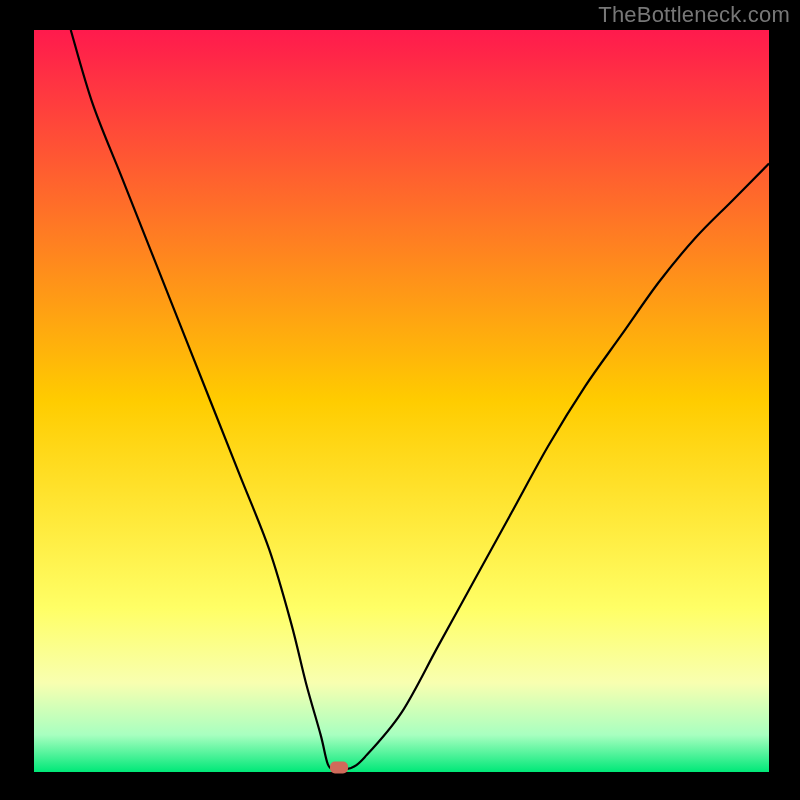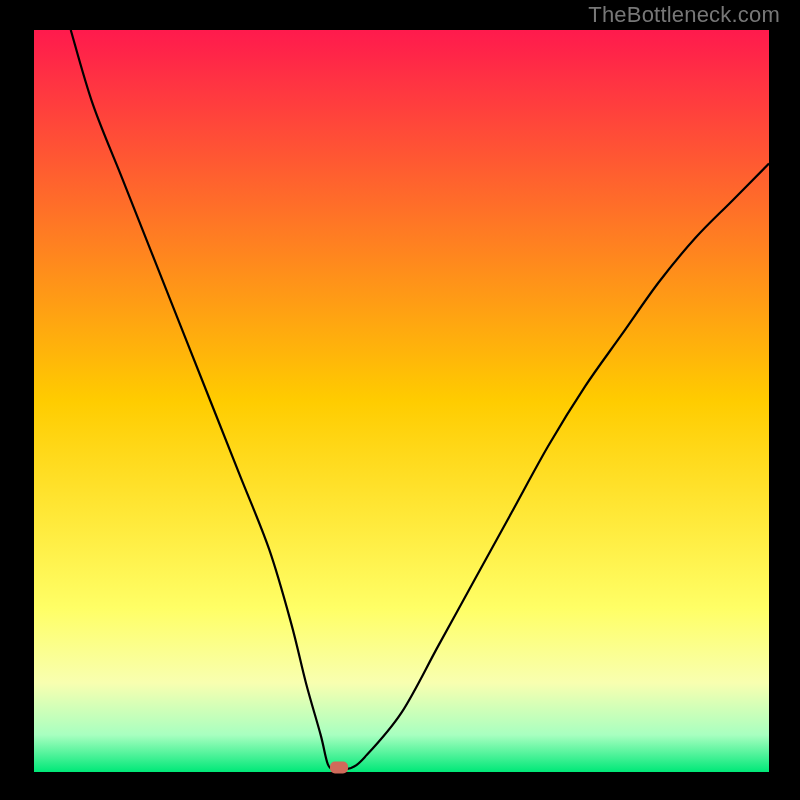--- a/index.html
+++ b/index.html
@@ -15,21 +15,21 @@
     position: absolute;
     top: 0;
     left: 0;
     width: 800px;
     height: 800px;
     background: #000;
   }
   .watermark {
     position: absolute;
     top: 2px;
-    right: 20px;
+    right: 10px;
     color: #777;
     font-size: 22px;
     font-weight: 500;
     letter-spacing: 0.2px;
     user-select: none;
   }
   svg {
     position: absolute;
     top: 0;
     left: 0;

